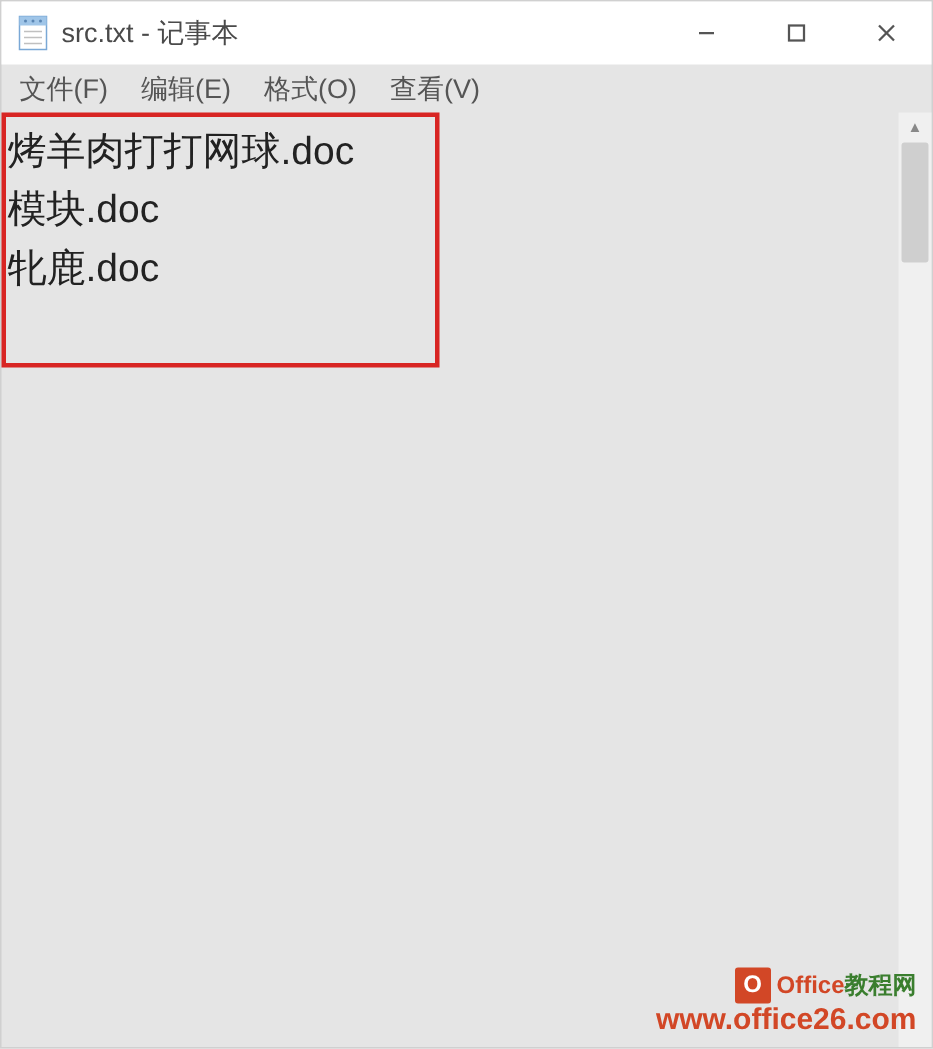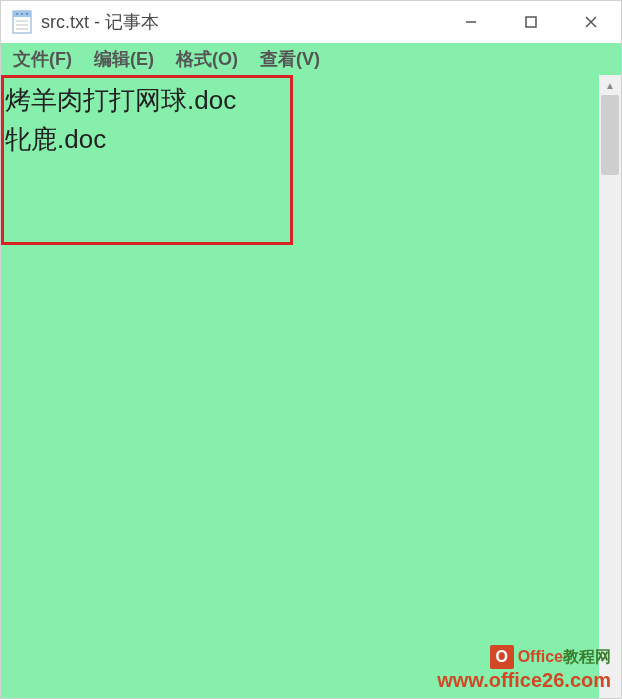--- a/index.html
+++ b/index.html
@@ -7,21 +7,21 @@
       width: 622px;
       height: 699px;
       font-family: "Microsoft YaHei", "SimSun", sans-serif;
       background: #ffffff;
       position: relative;
       overflow: hidden;
     }
     .window {
       width: 622px;
       height: 699px;
-      background: #86efac;
+      background: #e5e5e5;
       border: 1px solid #d0d0d0;
       position: relative;
     }
     .titlebar {
       height: 42px;
       background: #ffffff;
       display: flex;
       align-items: center;
       padding-left: 10px;
       position: relative;
@@ -52,21 +52,20 @@
     }
     .win-btn svg { display: block; }
     .menubar {
       height: 32px;
       display: flex;
       align-items: center;
       padding-left: 8px;
       gap: 14px;
       font-size: 18px;
       color: #555;
-      font-weight: bold;
     }
     .menu-item { padding: 2px 4px; }
     .content-area {
       position: relative;
       width: 100%;
       height: calc(100% - 74px);
       display: flex;
       gap: 25px;
     }
     .text-area {
@@ -189,20 +188,21 @@
     <span class="menu-item">文件(F)</span>
     <span class="menu-item">编辑(E)</span>
     <span class="menu-item">格式(O)</span>
     <span class="menu-item">查看(V)</span>
   </div>
 
   <div class="content-area">
     <div class="text-area">
       <div class="highlight-box"></div>
       <div class="text-line">烤羊肉打打网球.doc</div>
+      <div class="text-line">模块.doc</div>
       <div class="text-line">牝鹿.doc</div>
     </div>
     <div class="scrollbar">
       <div class="scroll-arrow">▲</div>
       <div class="scroll-thumb"></div>
     </div>
   </div>
 
   <div class="watermark">
     <div class="wm-row1">

